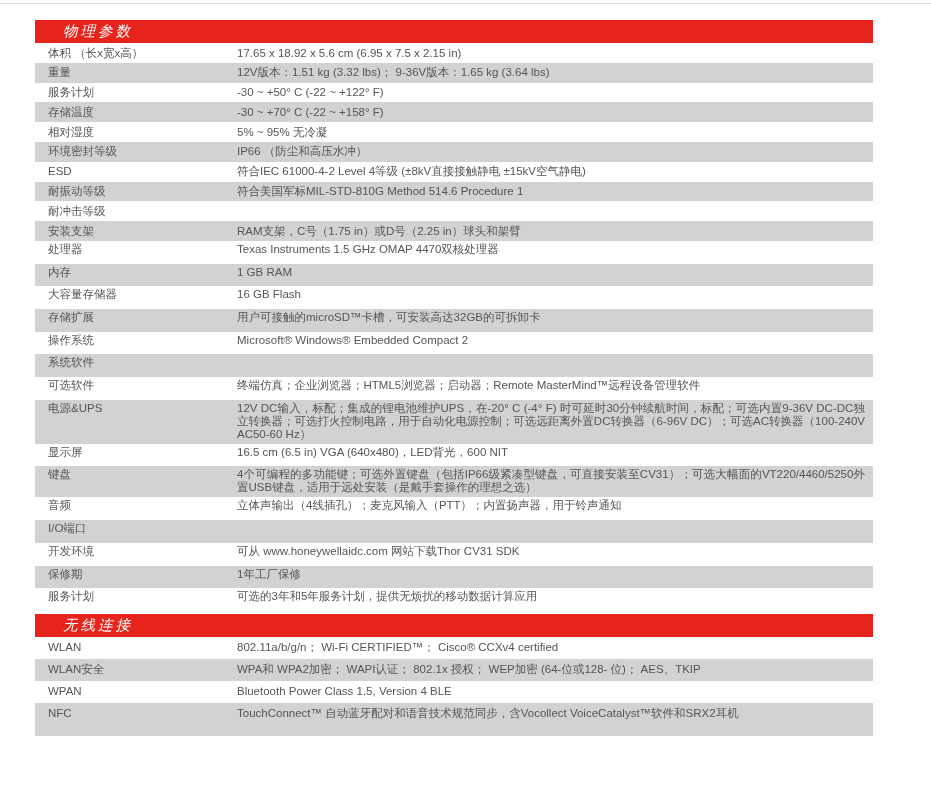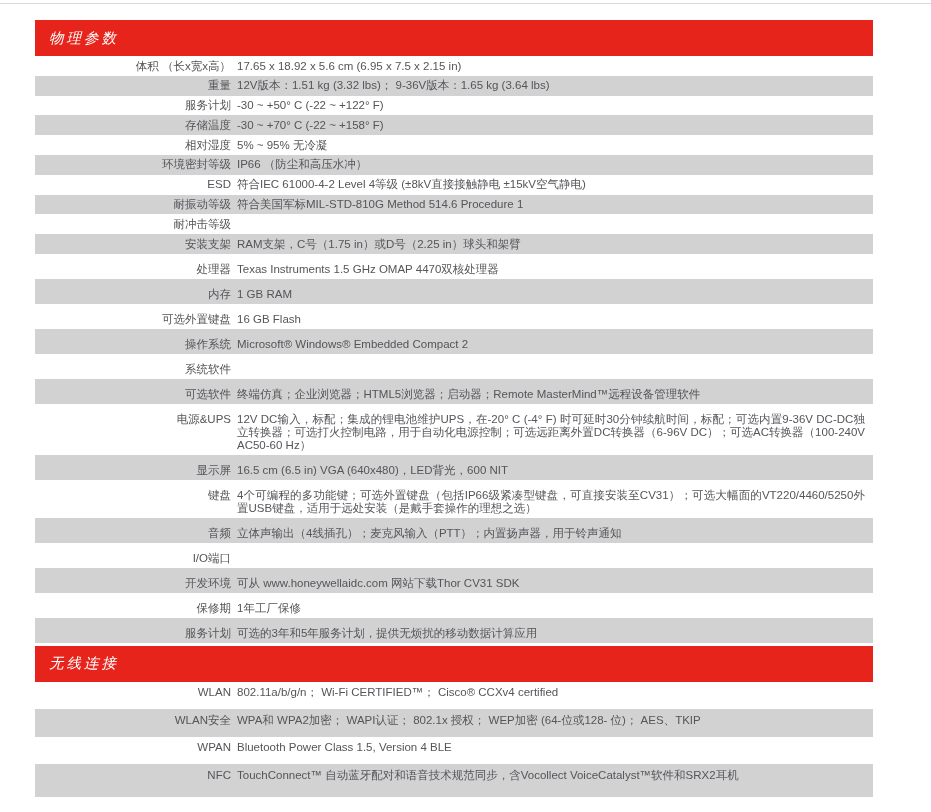--- a/index.html
+++ b/index.html
@@ -24,25 +24,25 @@
     height: 1px;
     background: #d9d9d9;
   }
   .sheet {
     position: absolute;
     left: 35px;
     top: 20px;
     width: 838px;
   }
   .section-bar {
-    height: 36px;
+    height: 23px;
     background: var(--red, #e6241c);
     display: flex;
     align-items: center;
-    padding-left: 14px;
+    padding-left: 28px;
     box-sizing: border-box;
   }
   .section-title {
     font-family: "Liberation Serif", serif;
     font-style: italic;
     font-size: 14.5px;
     letter-spacing: 3px;
     color: #ffffff;
     white-space: nowrap;
   }
@@ -57,31 +57,30 @@
   }
   .cell {
     font-size: 11.5px;
     line-height: 13px;
     color: var(--ink, #55555a);
   }
   .cell.label {
     padding-left: 13px;
     padding-right: 6px;
     white-space: nowrap;
-    text-align: right;
   }
   .cell.value {
     padding-right: 8px;
     text-align: justify;
     text-justify: inter-ideograph;
   }
   
   .s1 .row { min-height: 19.8px; padding-top: 3.5px; padding-bottom: 2px; }
-  .s2 .row { min-height: 22.7px; padding-top: 9px;   padding-bottom: 3px; }
-  .s3 .row { min-height: 22px;   padding-top: 4.5px; padding-bottom: 10px; }
+  .s2 .row { min-height: 22.7px; padding-top: 2px;   padding-bottom: 3px; }
+  .s3 .row { min-height: 22px;   padding-top: 4.5px; padding-bottom: 4px; }
   .s3 { margin-top: 3px; }
   .s3 .row:last-child { min-height: 33px; }
 </style>
 </head>
 <body>
 
 <div class="page">
   <div class="hairline"></div>
   <div class="sheet">
 
@@ -147,24 +146,28 @@
     <div class="cell label">处理器</div>
     <div class="cell value">Texas Instruments 1.5 GHz OMAP 4470双核处理器</div>
   </div>
 
   <div class="row">
     <div class="cell label">内存</div>
     <div class="cell value">1 GB RAM</div>
   </div>
 
   <div class="row">
-    <div class="cell label">可选外置键盘</div>
+    <div class="cell label">大容量存储器</div>
     <div class="cell value">16 GB Flash</div>
   </div>
 
+  <div class="row">
+    <div class="cell label">存储扩展</div>
+    <div class="cell value">用户可接触的microSD™卡槽，可安装高达32GB的可拆卸卡</div>
+  </div>
 
   <div class="row">
     <div class="cell label">操作系统</div>
     <div class="cell value">Microsoft® Windows® Embedded Compact 2</div>
   </div>
 
   <div class="row">
     <div class="cell label">系统软件</div>
   </div>
 

